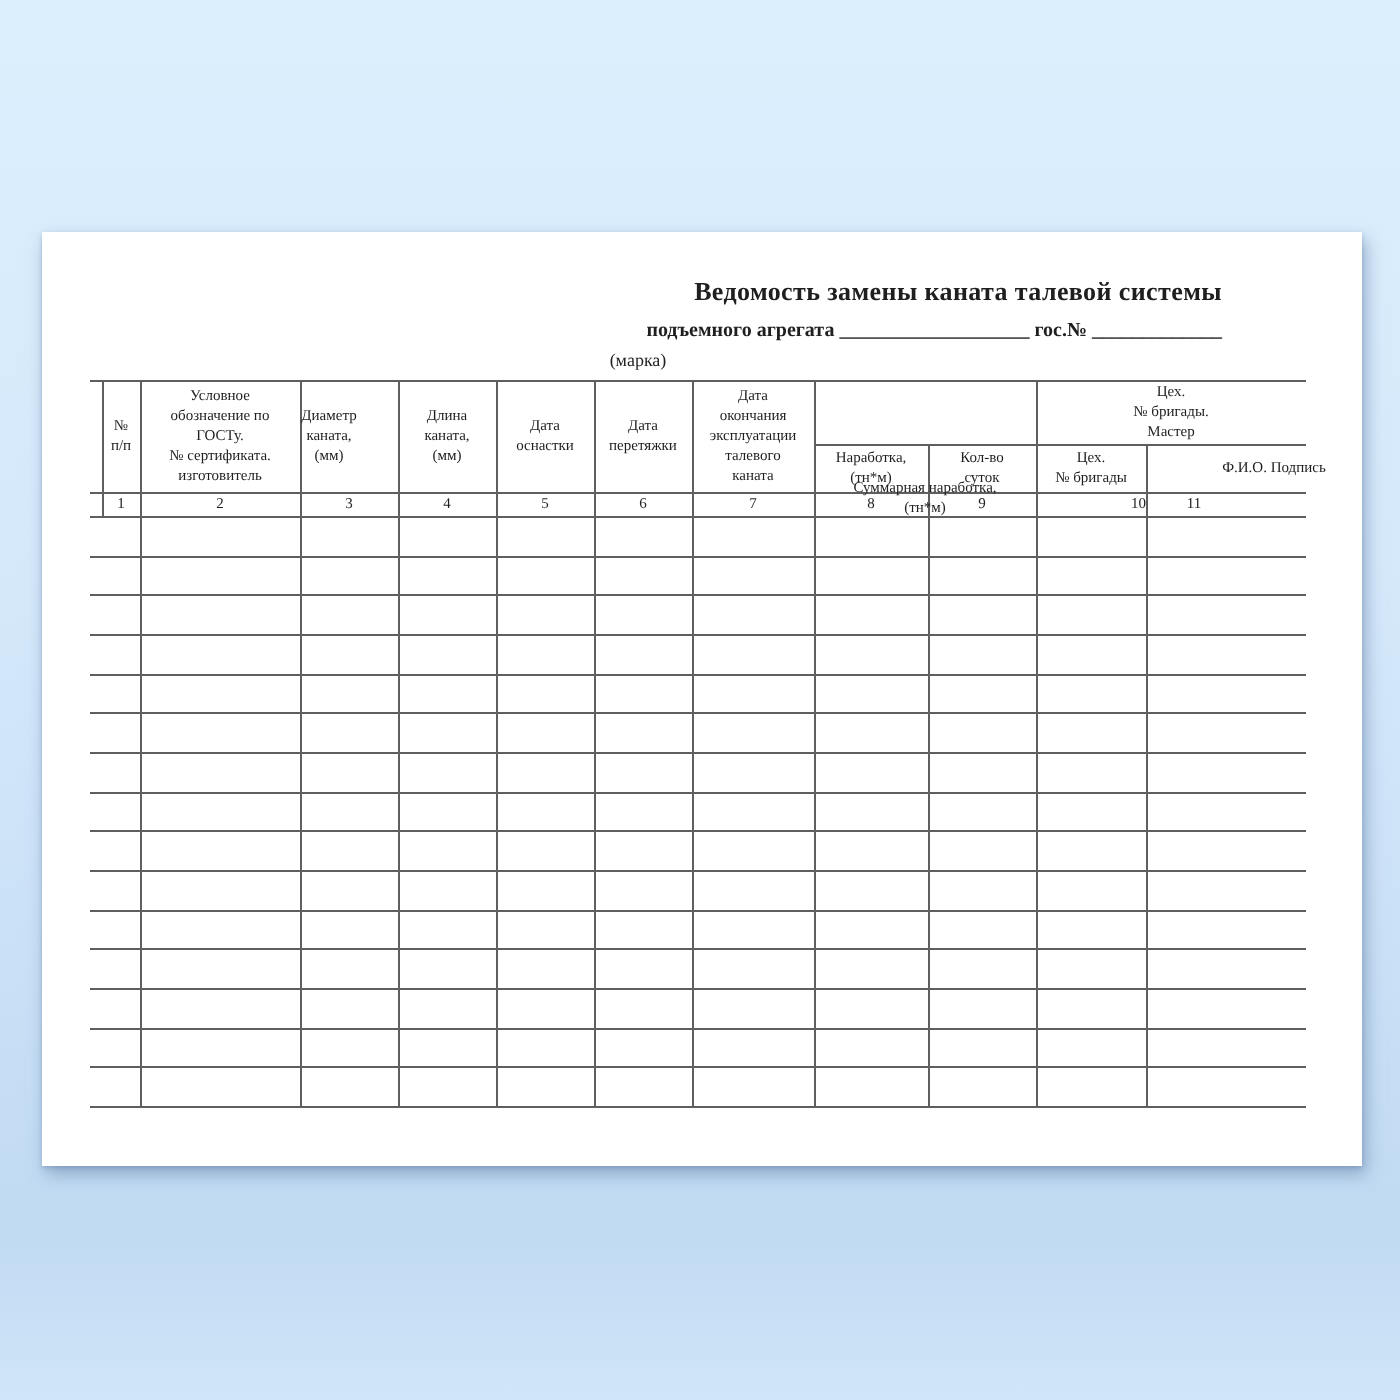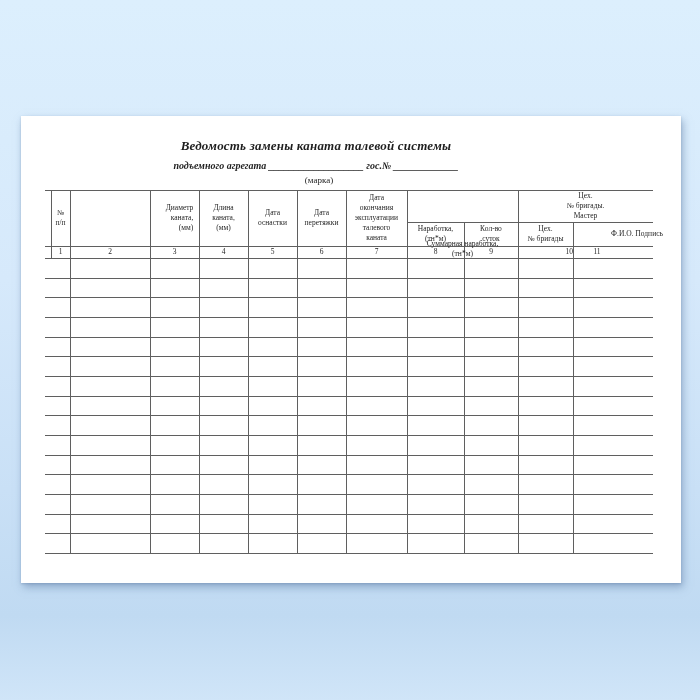--- a/index.html
+++ b/index.html
@@ -10,21 +10,21 @@
   .scene{
     position:relative;width:700px;height:700px;
     background:linear-gradient(180deg,#dceffd 0%,#d6e9fb 40%,#c9e0f6 70%,#c0daf2 88%,#d0e5f8 100%);
   }
   .page{
     position:absolute;left:21px;top:116px;width:660px;height:467px;
     background:#ffffff;
     box-shadow:2px 4px 8px rgba(96,126,165,0.55), 0 1px 2px rgba(96,126,165,0.35);
     color:#1f1f1f;
   }
-  .title-block{position:absolute;left:0;top:22px;width:590px;text-align:center;font-style:italic;}
+  .title-block{position:absolute;left:0;top:22px;width:590px;text-align:right;}
   .t1{font-size:13px;font-weight:bold;line-height:16px;letter-spacing:0.2px;}
   .t2{font-size:10px;font-weight:bold;line-height:16px;margin-top:4px;white-space:nowrap;}
   .note{position:absolute;left:218px;top:59px;width:160px;text-align:center;font-size:9px;line-height:11px;}
   .ftable{position:absolute;left:24px;top:74px;width:608px;height:364px;}
   .hl{position:absolute;left:0;width:608px;height:1px;background:#5f5f5f;}
   .vl{position:absolute;width:1px;background:#5f5f5f;}
   .hcell{
     position:absolute;display:flex;align-items:center;justify-content:center;
     text-align:center;white-space:pre-line;
     font-size:7.5px;line-height:10px;letter-spacing:0;
@@ -60,21 +60,26 @@
       <div class="vl" style="left:203px;top:0;height:364px;"></div>
       <div class="vl" style="left:252px;top:0;height:364px;"></div>
       <div class="vl" style="left:301px;top:0;height:364px;"></div>
       <div class="vl" style="left:362px;top:0;height:364px;"></div>
       <div class="vl" style="left:419px;top:32px;height:332px;"></div>
       <div class="vl" style="left:473px;top:0;height:364px;"></div>
       <div class="vl" style="left:528px;top:32px;height:332px;"></div>
 
       <div class="hcell" style="left:6px;top:0;width:19px;height:56px;">№
 п/п</div>
-      <div class="hcell" style="left:110px;top:0;width:49px;height:56px;text-align:right;">Диаметр
+      <div class="hcell" style="left:25px;top:0;width:80px;height:56px;">Условное
+обозначение по
+ГОСТу.
+№ сертификата.
+изготовитель</div>
+      <div class="hcell" style="left:95px;top:0;width:49px;height:56px;">Диаметр
 каната,
 (мм)</div>
       <div class="hcell" style="left:154px;top:0;width:49px;height:56px;">Длина
 каната,
 (мм)</div>
       <div class="hcell" style="left:203px;top:0;width:49px;height:56px;">Дата
 оснастки</div>
       <div class="hcell" style="left:252px;top:0;width:49px;height:56px;">Дата
 перетяжки</div>
       <div class="hcell" style="left:301px;top:0;width:61px;height:56px;">Дата

